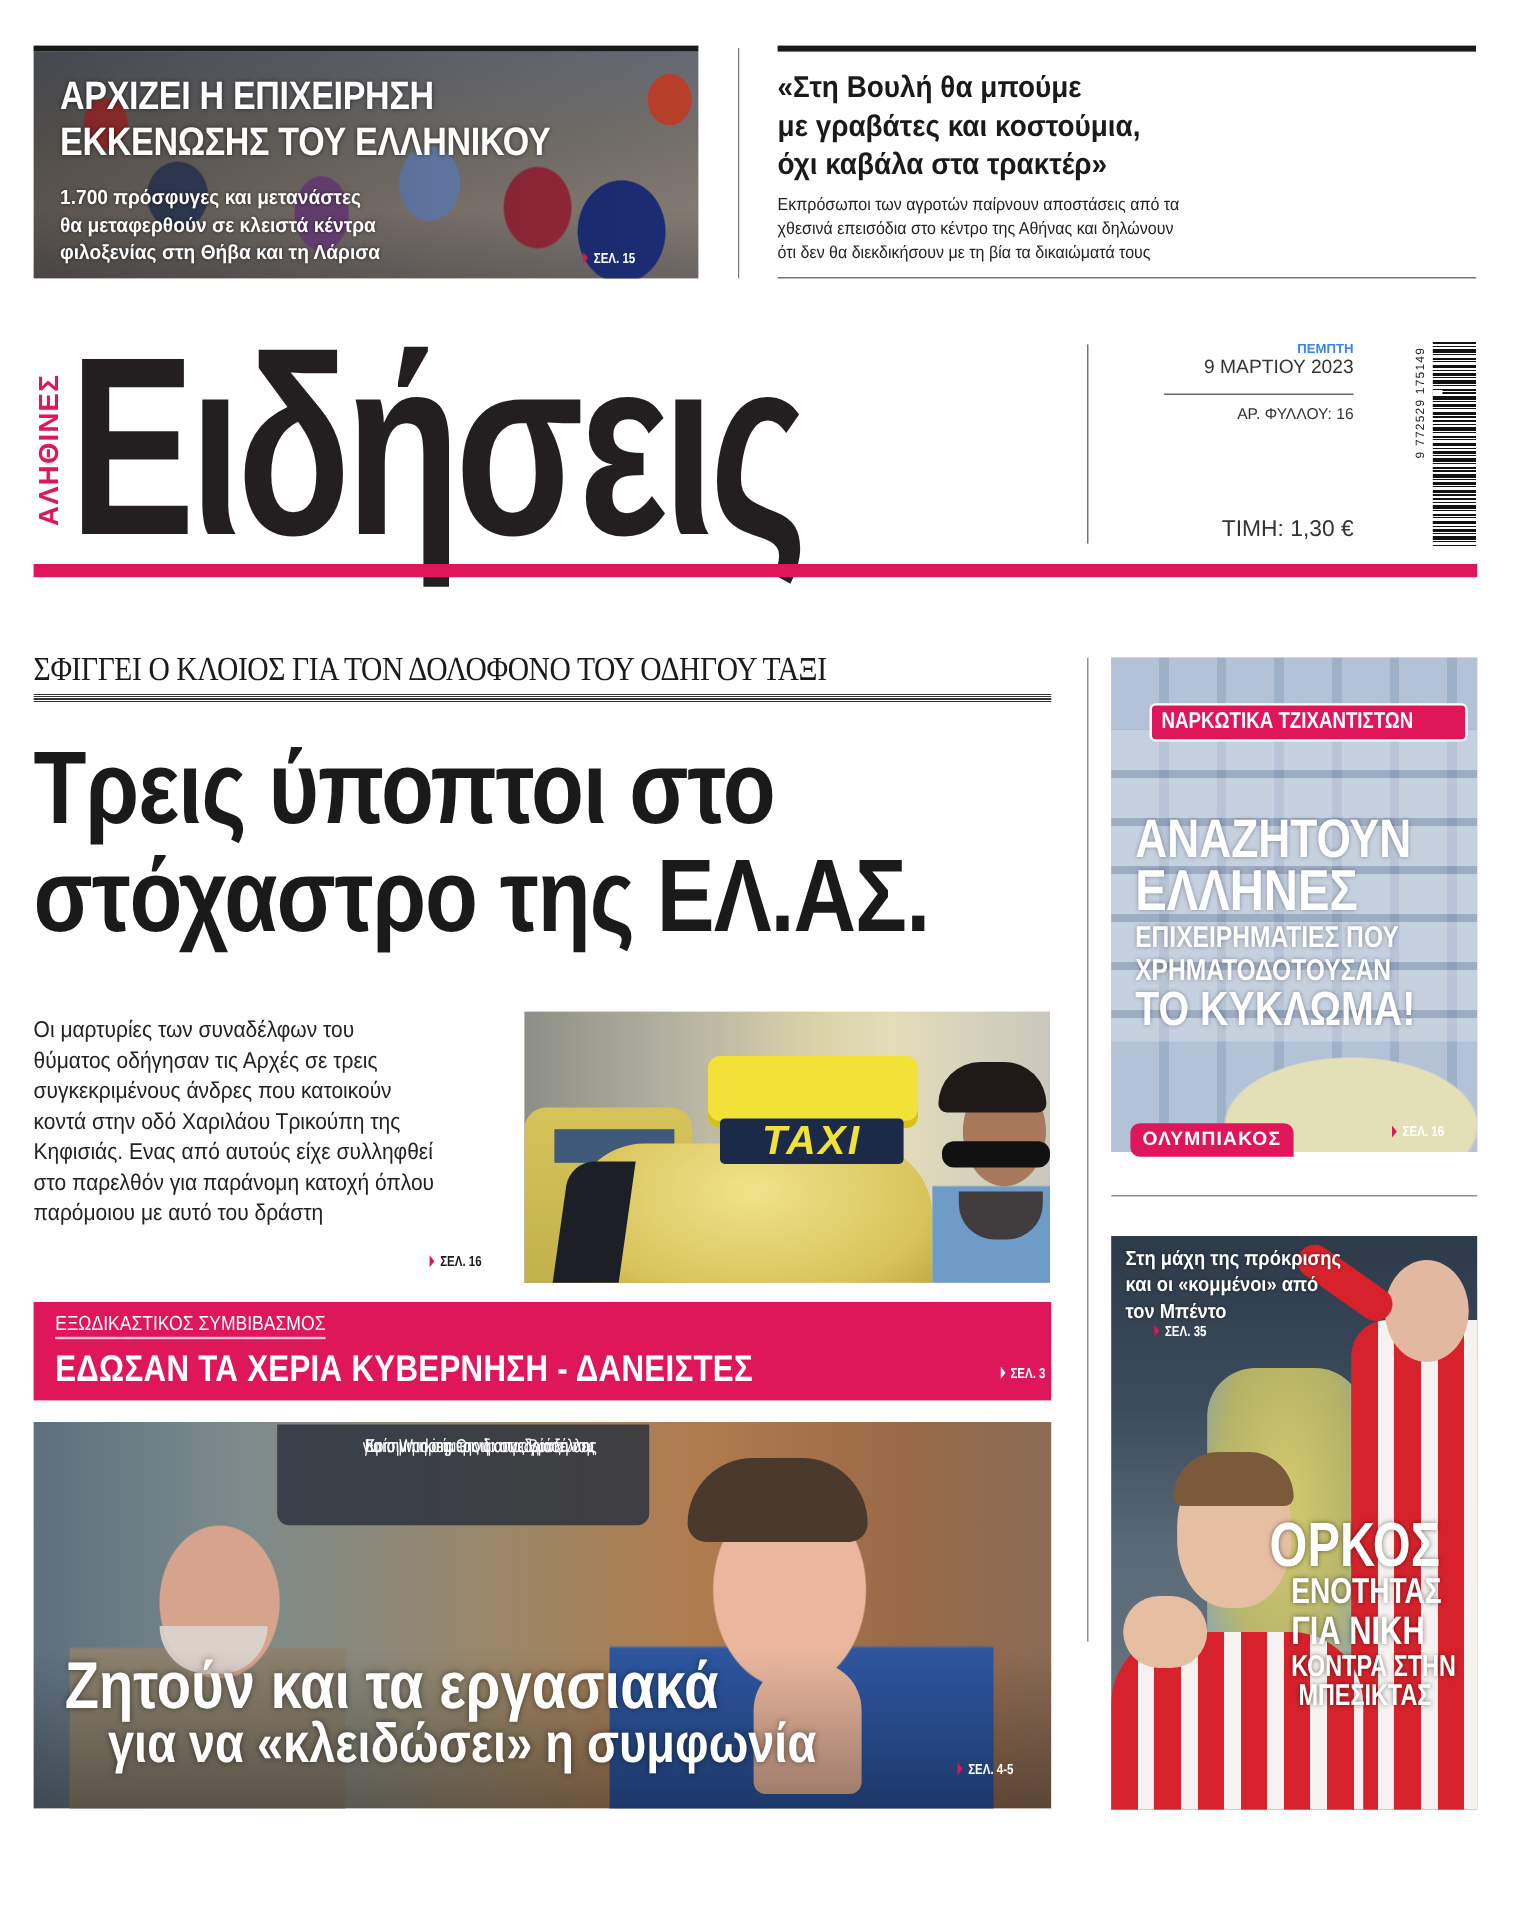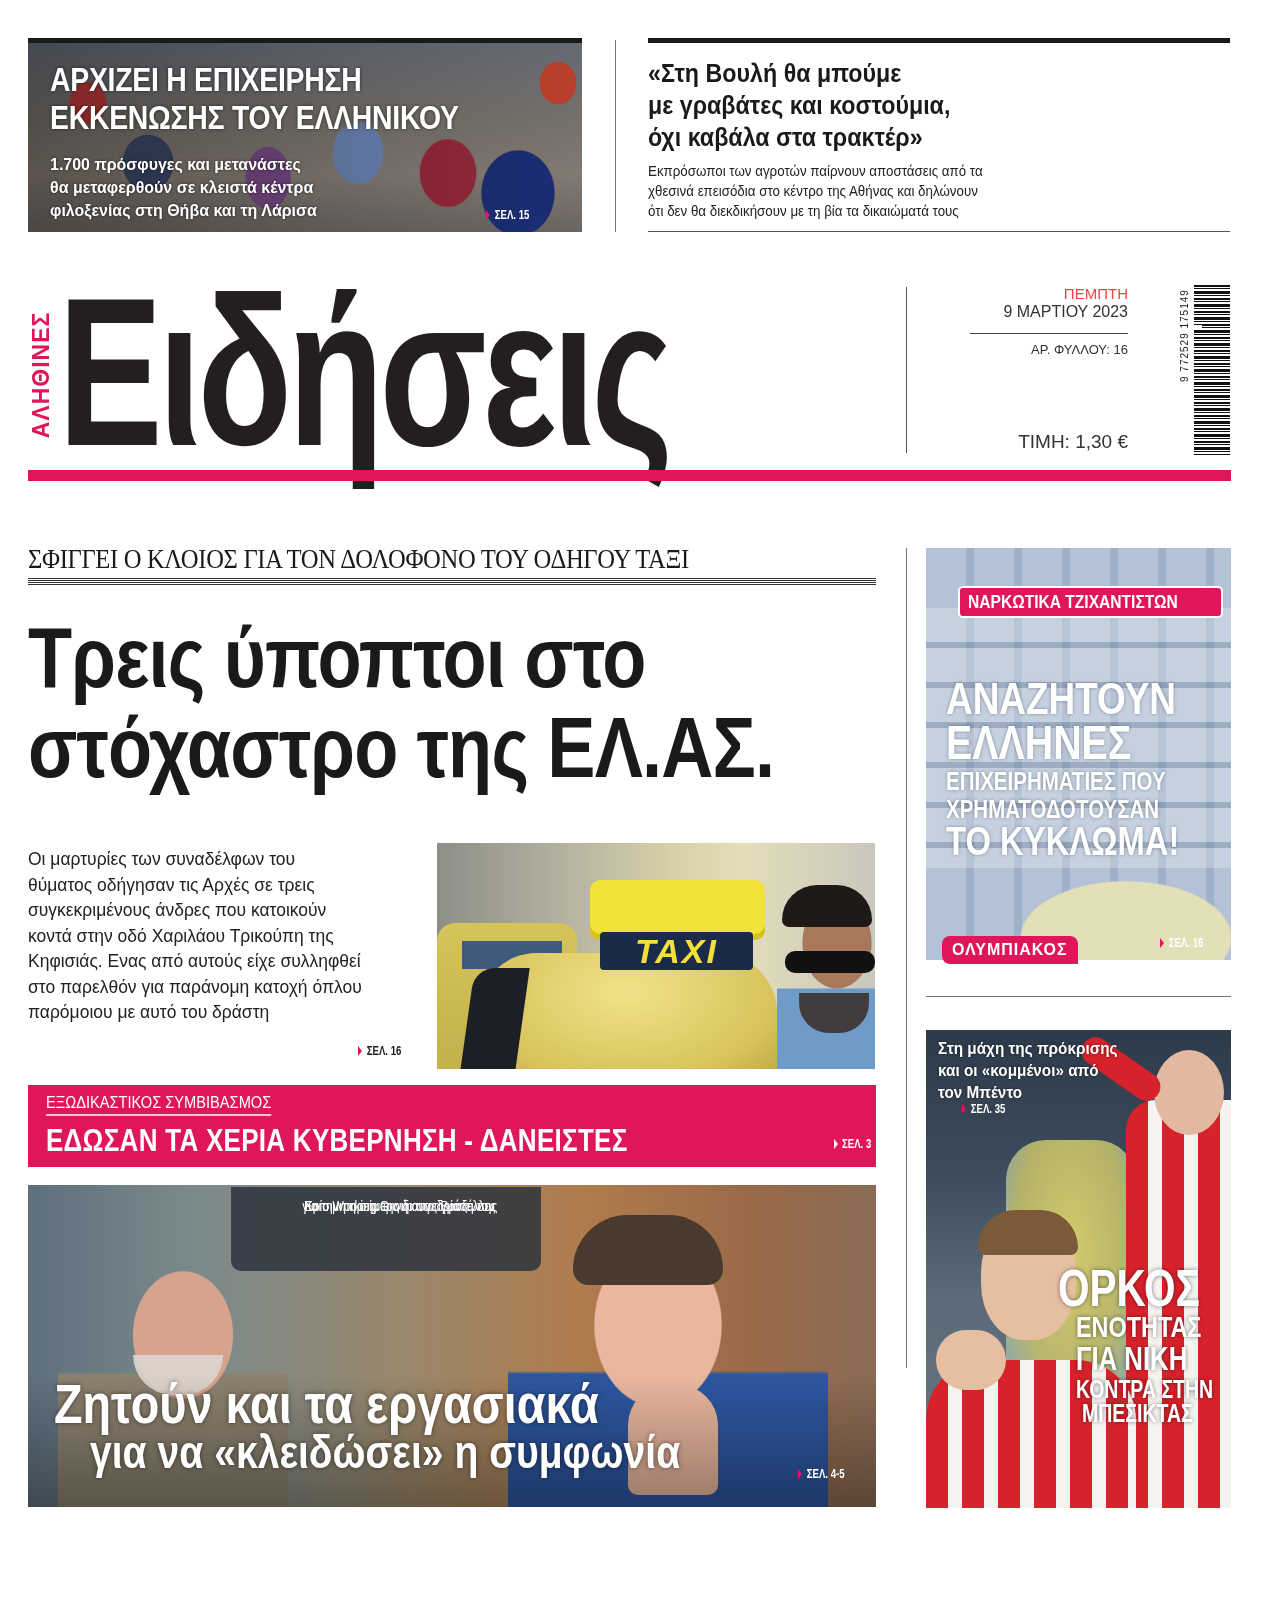--- a/index.html
+++ b/index.html
@@ -73,21 +73,21 @@
     font-weight: 700; font-size: 23px; color: #e0165a; letter-spacing: 1px; white-space: nowrap;
   }
   .mast-title {
     left: 58px; top: 272px; height: 200px;
     font-family: "Liberation Sans", sans-serif; font-weight: 700; font-size: 212px; line-height: 200px;
     color: #231f20; letter-spacing: -6px; white-space: nowrap;
     transform: scaleX(0.74); transform-origin: left top;
   }
   .mast-sep { left: 906px; top: 287px; width: 1px; height: 166px; background: #555; }
   .mast-info { left: 940px; top: 285px; width: 188px; text-align: right; }
-  .mast-info .day { font-weight: 400; font-size: 15px; color: #ef4444; }
+  .mast-info .day { font-weight: 700; font-size: 11px; color: #3b82f6; }
   .mast-info .date { font-size: 16px; color: #333; margin-top: 1px; }
   .mast-info .rule { height: 1px; background: #444; margin: 12px 0 8px 30px; }
   .mast-info .issue { font-size: 13px; color: #333; }
   .mast-info .price { position: absolute; right: 0; top: 146px; font-size: 19px; color: #333; white-space: nowrap; }
   .barcode { left: 1180px; top: 285px; width: 52px; height: 170px; }
   .barcode .digits { position: absolute; left: 0; top: 4px; width: 10px; font-size: 10px; color: #222; writing-mode: vertical-rl; transform: rotate(180deg); letter-spacing: 1px; line-height: 10px; height: 162px; text-align: right; }
   .barcode .bars { position: absolute; left: 14px; top: 0; width: 36px; height: 170px;
     background: repeating-linear-gradient(180deg, #111 0 2px, #fff 2px 3px, #111 3px 4px, #fff 4px 6px, #111 6px 9px, #fff 9px 10px, #111 10px 11px, #fff 11px 13px);
   }
   .barcode .bars::before { content:""; position:absolute; left:0; top:40px; width: 8px; height: 4px; background:#fff; }

